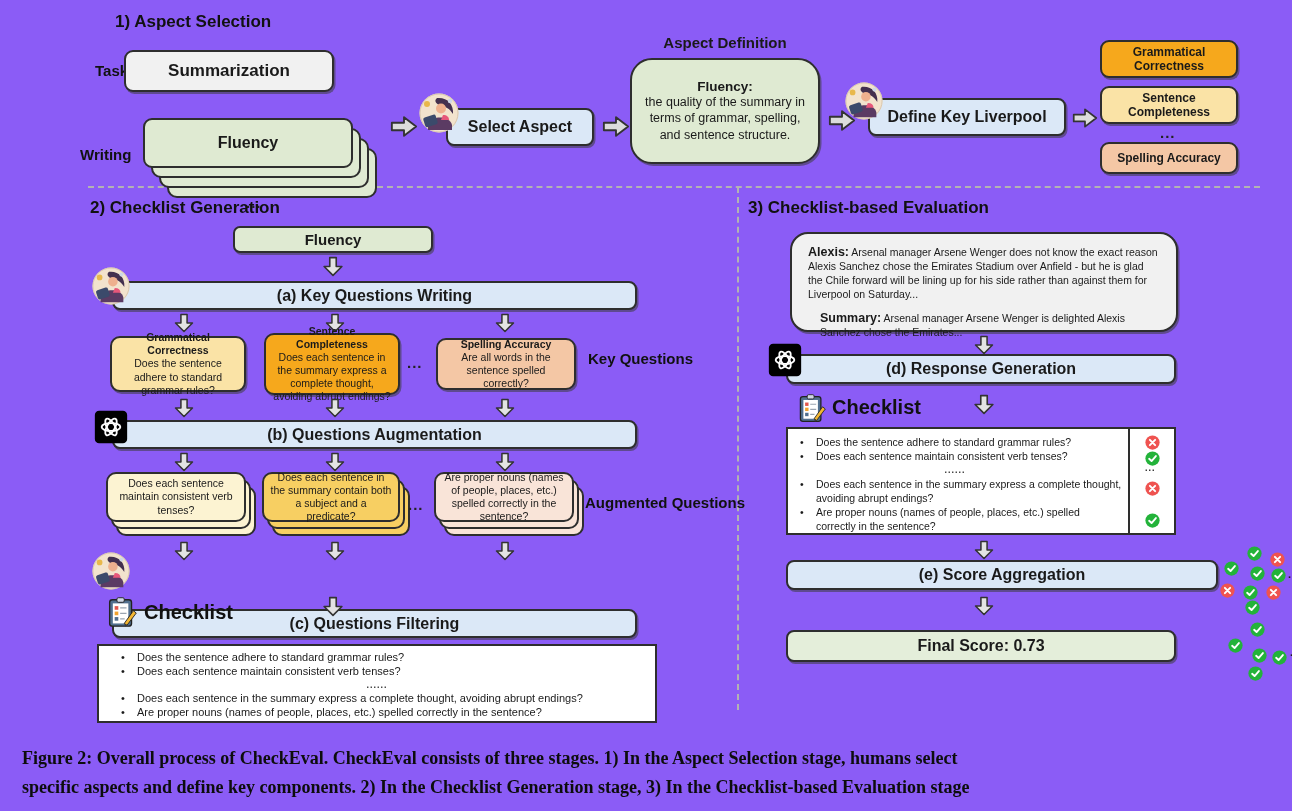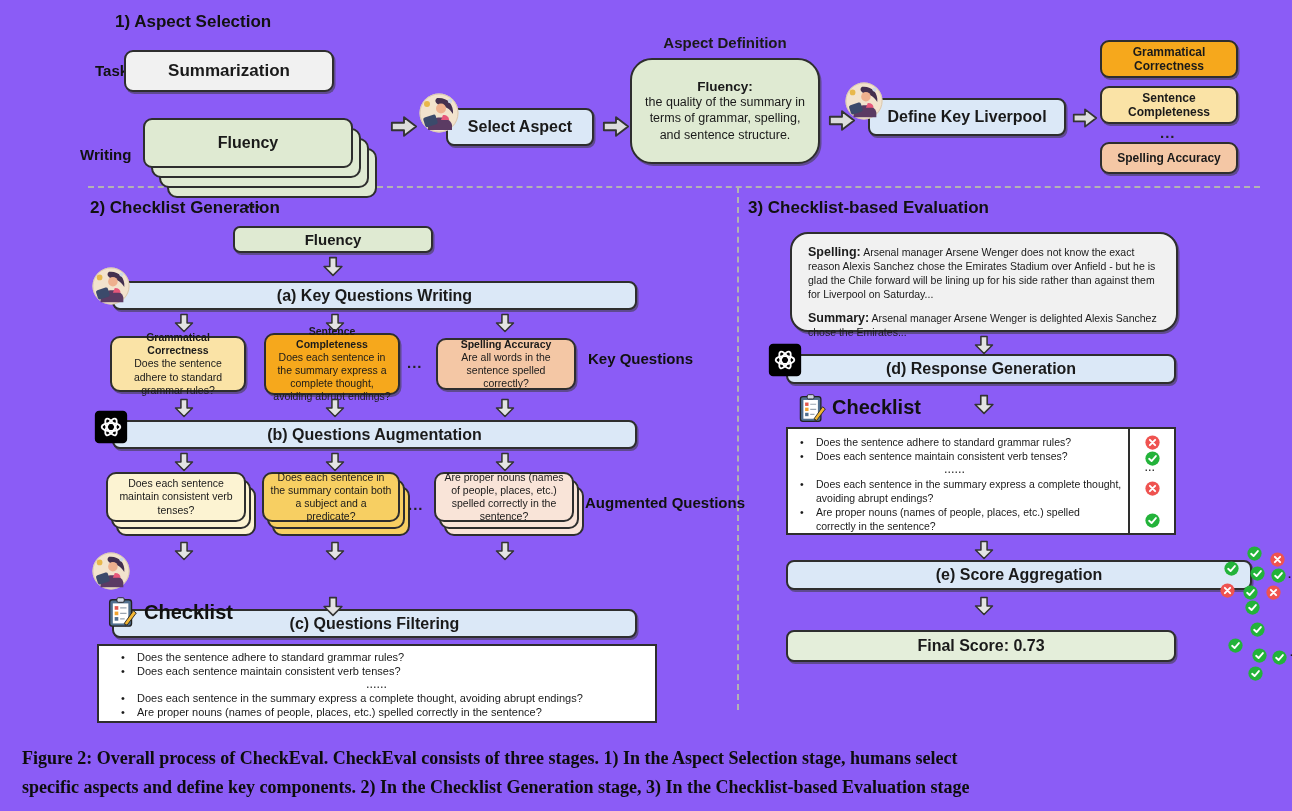--- a/index.html
+++ b/index.html
@@ -260,24 +260,24 @@
     <div class="bullet">Does each sentence maintain consistent verb tenses?</div>
     <div class="dots-row">......</div>
     <div class="bullet">Does each sentence in the summary express a complete thought, avoiding abrupt endings?</div>
     <div class="bullet">Are proper nouns (names of people, places, etc.) spelled correctly in the sentence?</div>
   </div>
 
   <div class="abs sec-title" style="left:748px;top:198px;">3) Checklist-based Evaluation</div>
 
   <div class="abs box gray" style="left:790px;top:232px;width:388px;height:100px;border-radius:18px;align-items:flex-start;justify-content:flex-start;text-align:left;padding:10px 16px;flex-direction:column;">
     <div style="font-size:10.5px;line-height:1.3;">
-      <span style="font-size:12.5px;font-weight:700;">Spelling:</span>
+      <span style="font-size:12.5px;font-weight:700;">Alexis:</span>
       <span>Arsenal manager Arsene Wenger does not know the exact reason Alexis Sanchez chose the Emirates Stadium over Anfield - but he is glad the Chile forward will be lining up for his side rather than against them for Liverpool on Saturday...</span>
     </div>
-    <div style="font-size:10.5px;line-height:1.3;margin-top:9px;">
+    <div style="font-size:10.5px;line-height:1.3;margin-top:9px;margin-left:12px;">
       <span style="font-size:12.5px;font-weight:700;">Summary:</span>
       <span>Arsenal manager Arsene Wenger is delighted Alexis Sanchez chose the Emirates...</span>
     </div>
   </div>
 
   <svg class="abs use-icon" style="left:973px;top:335px;width:22px;height:20px;">
       <use href="#sym-arrow-down"></use>
     </svg>
 
   <svg class="abs use-icon" style="left:768px;top:343px;width:34px;height:34px;z-index:6;">
@@ -315,21 +315,21 @@
       <svg class="mini-icon" style="left:15px;top:84px;">
           <use href="#sym-check"></use>
         </svg>
     </div>
   </div>
 
   <svg class="abs use-icon" style="left:973px;top:540px;width:22px;height:20px;">
       <use href="#sym-arrow-down"></use>
     </svg>
 
-  <div class="abs bar blue" style="left:786px;top:560px;width:466px;height:30px;text-align:center;">(e) Score Aggregation</div>
+  <div class="abs bar blue" style="left:786px;top:560px;width:432px;height:30px;text-align:center;">(e) Score Aggregation</div>
 
   <svg class="mini-icon" style="left:1247px;top:546px;">
       <use href="#sym-check"></use>
     </svg>
   <svg class="mini-icon" style="left:1270px;top:552px;">
       <use href="#sym-cross"></use>
     </svg>
   <svg class="mini-icon" style="left:1224px;top:561px;">
       <use href="#sym-check"></use>
     </svg>

